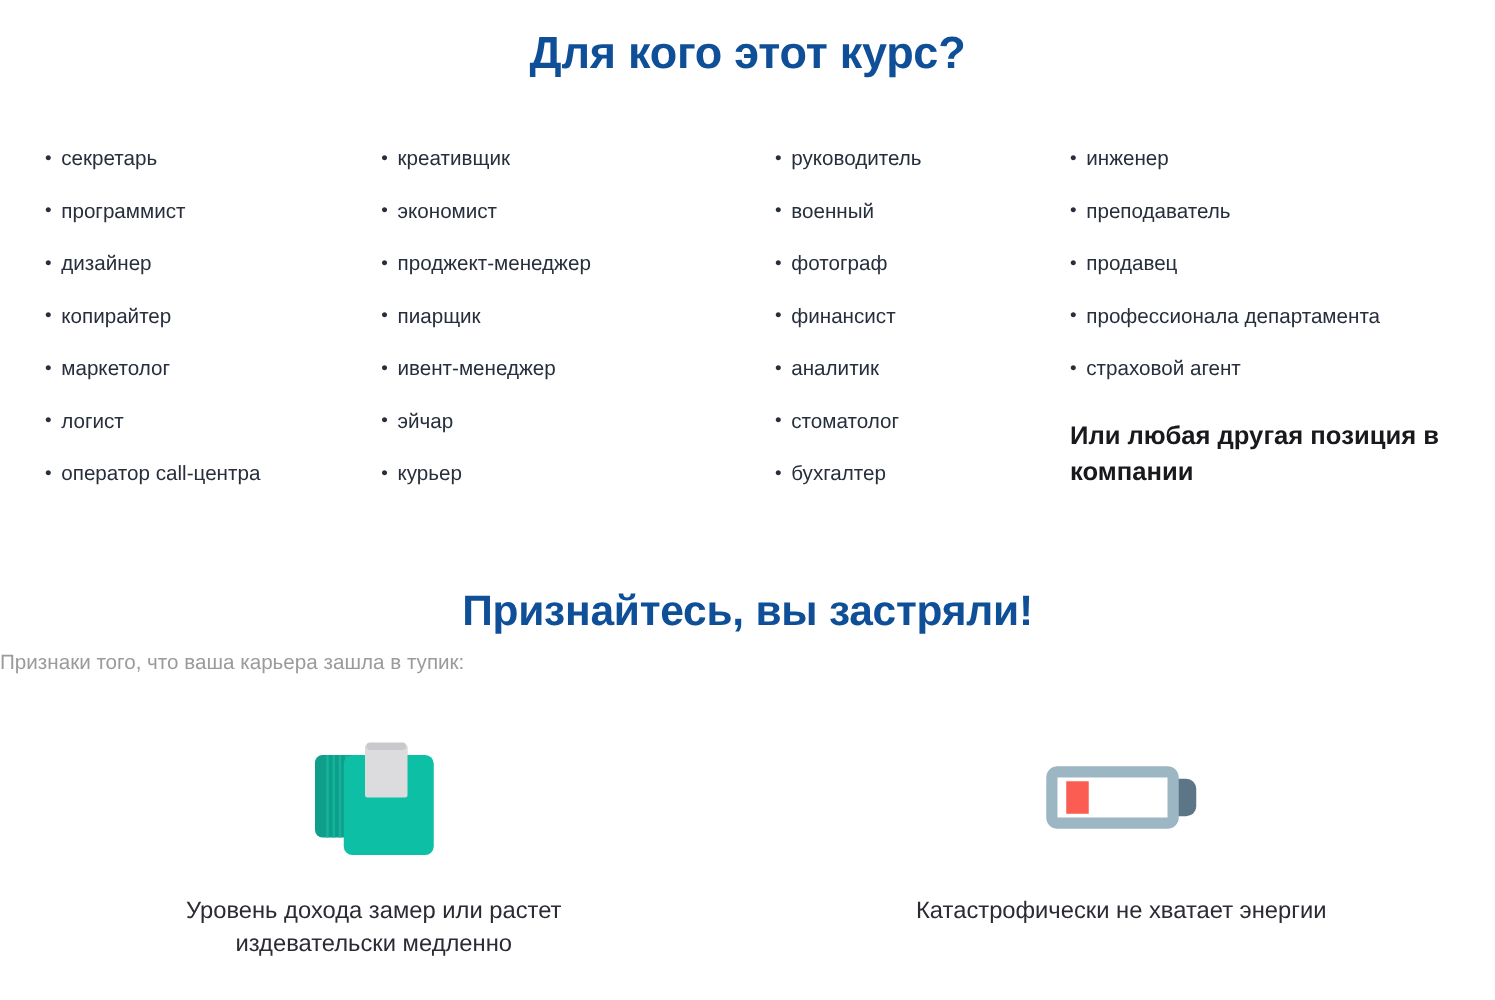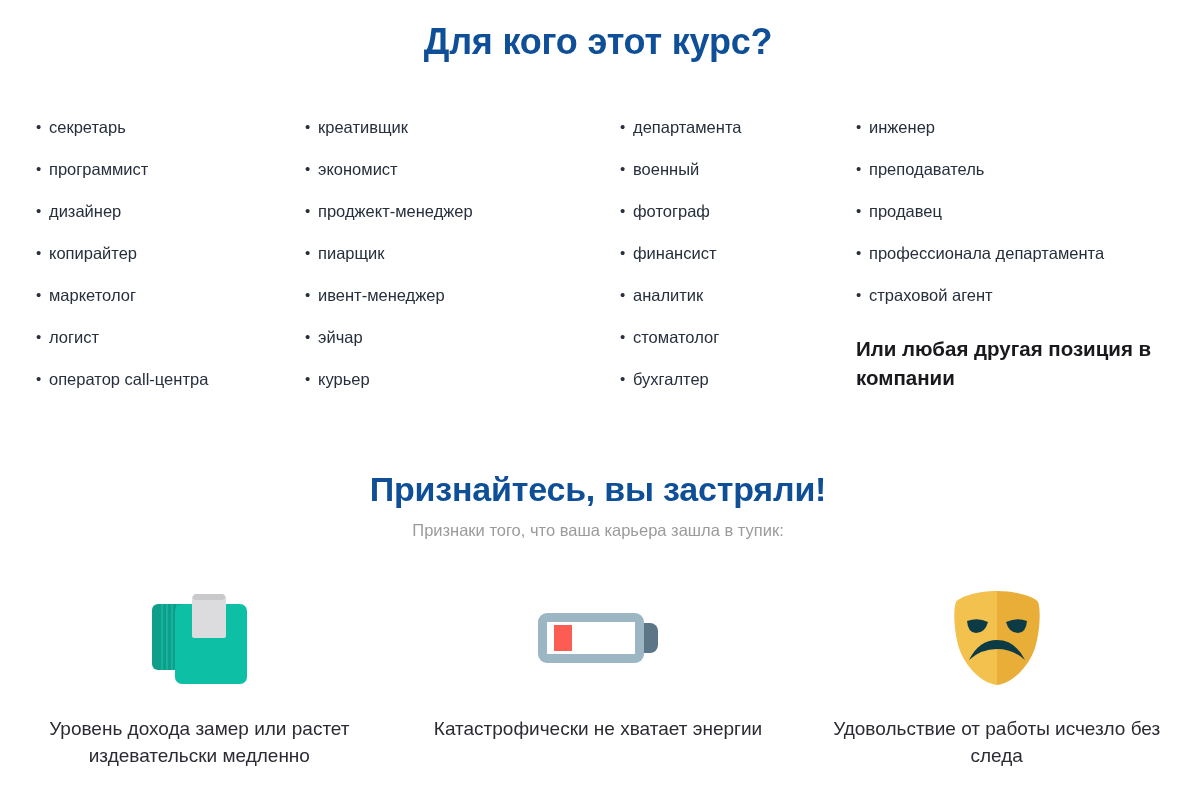--- a/index.html
+++ b/index.html
@@ -99,21 +99,20 @@
     text-align: center;
     font-size: 34px;
     font-weight: 700;
     letter-spacing: -0.2px;
     color: #0f4f98;
     line-height: 1.25;
   }
   .subheading-stuck {
     margin: 0;
     padding-top: 10px;
-    text-align: center;
     font-size: 16.5px;
     color: #9b9b9b;
   }
 
   .signs-row {
     position: absolute;
     top: 118px;
     left: 0;
     width: 1196px;
     display: flex;
@@ -207,21 +206,21 @@
       </div>
       <div class="profession-item">
         <span class="bullet">•</span>
         <span class="profession-label">курьер</span>
       </div>
     </div>
 
     <div class="profession-col">
       <div class="profession-item">
         <span class="bullet">•</span>
-        <span class="profession-label">департамента</span>
+        <span class="profession-label">руководитель</span>
       </div>
       <div class="profession-item">
         <span class="bullet">•</span>
         <span class="profession-label">военный</span>
       </div>
       <div class="profession-item">
         <span class="bullet">•</span>
         <span class="profession-label">фотограф</span>
       </div>
       <div class="profession-item">
@@ -304,31 +303,15 @@
           <rect x="10" y="10" width="106" height="50" rx="9" fill="#9cb6c4"></rect>
 
           <rect x="19" y="19" width="88" height="32" fill="#ffffff"></rect>
 
           <rect x="26" y="22" width="18" height="26" fill="#fb5d52"></rect>
         </svg>
       </div>
       <div class="sign-caption">Катастрофически не хватает энергии</div>
     </div>
 
-    <div class="sign-card">
-      <div class="sign-icon">
-        <svg width="104" height="100" viewBox="0 0 104 100" xmlns="http://www.w3.org/2000/svg">
-
-          <path d="M52 3 C32 3 14 9 11 14 C8 22 9 44 14 60 C20 78 36 95 52 97 z" fill="#f2c14e"></path>
-
-          <path d="M52 3 C72 3 90 9 93 14 C96 22 95 44 90 60 C84 78 68 95 52 97 z" fill="#e8ae37"></path>
-
-          <path d="M22 33 q11 -4 21 1 q-3 11 -12 11 q-8 0 -9 -12 z" fill="#0d3b45"></path>
-          <path d="M61 34 q11 -5 21 -1 q-1 12 -9 12 q-9 0 -12 -11 z" fill="#0d3b45"></path>
-
-          <path d="M24 72 q10 -20 28 -20 q18 0 28 20 q-12 -11 -28 -11 q-16 0 -28 11 z" fill="#0d3b45"></path>
-        </svg>
-      </div>
-      <div class="sign-caption">Удовольствие от работы исчезло без следа</div>
-    </div>
 
   </div>
 </section>
 
 </body></html>

